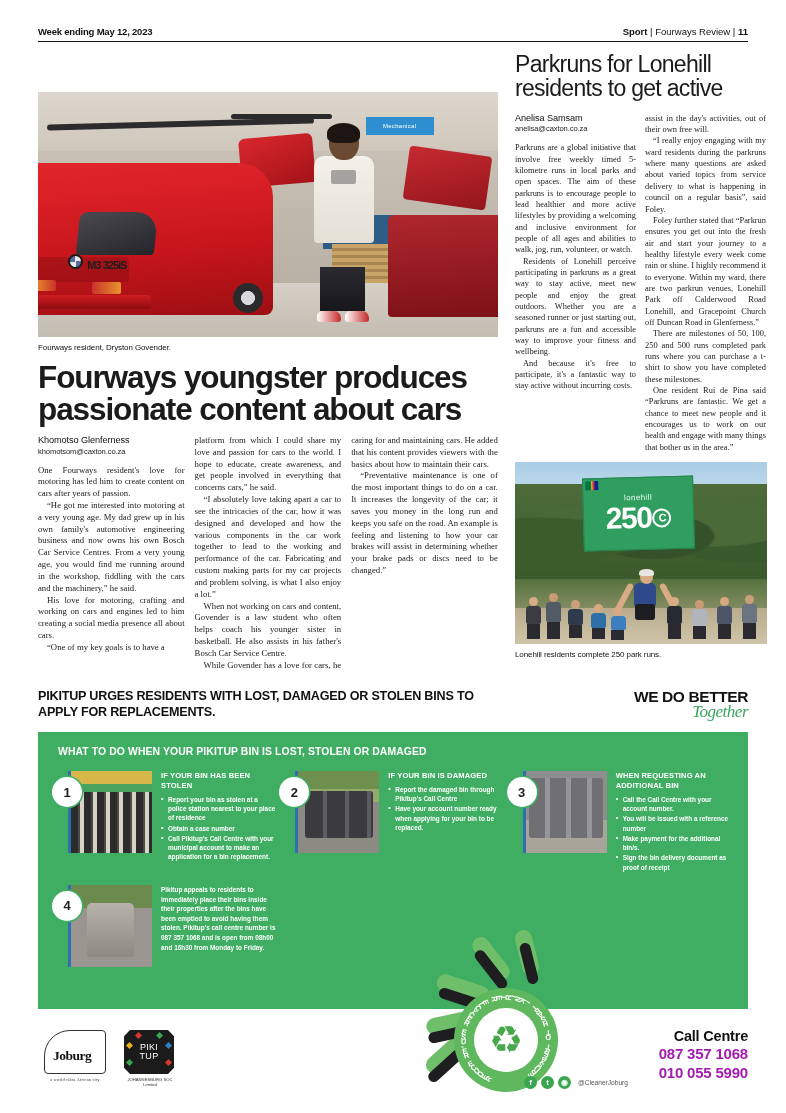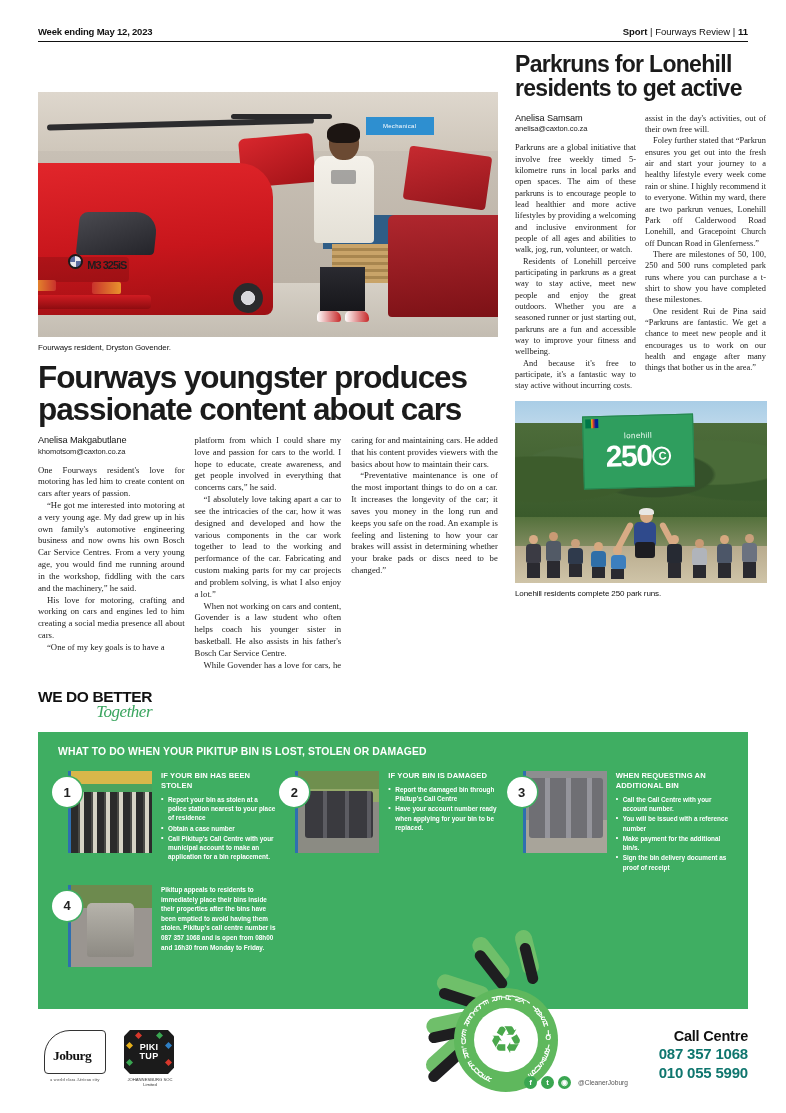--- a/index.html
+++ b/index.html
@@ -138,21 +138,21 @@
   .col p {
     font-family:"Liberation Serif", serif;
     font-size:8.7px; line-height:1.36; text-align:justify; color:#1a1a1a;
     text-indent:9px; hyphens:auto;
   }
   .col p.first { text-indent:0; }
 
   
   h2.subhead {
     font-family:"Liberation Sans",sans-serif;
-    font-weight:bold; font-size:23px; line-height:1.06;
+    font-weight:normal; font-size:23px; line-height:1.06;
     letter-spacing:-.7px; color:#1b1b1b; padding-bottom:12px;
   }
   .cols2 { display:flex; gap:9px; }
   .col2 { width:121px; }
   .col2 p {
     font-family:"Liberation Serif", serif;
     font-size:8.4px; line-height:1.35; text-align:justify; color:#1a1a1a;
     text-indent:8px;
   }
   .col2 p.first { text-indent:0; }
@@ -335,42 +335,42 @@
     font-family:"Liberation Serif",serif; font-size:13.5px; font-weight:bold; color:#111;
     letter-spacing:-.5px; }
   .joburg-tag { font-family:"Liberation Serif",serif; font-size:4.6px; color:#444;
     margin-top:3px; text-align:center; letter-spacing:.1px; }
   .piki-logo { width:52px; text-align:center; }
   .piki-mark {
     width:50px; height:44px; background:#1b1b1b; position:relative;
     clip-path:polygon(12% 0,88% 0,100% 14%,100% 86%,88% 100%,12% 100%,0 86%,0 14%);
     display:flex; flex-direction:column; align-items:center; justify-content:center;
   }
-  .piki-t { font-family:"Liberation Sans",sans-serif; font-weight:bold;
+  .piki-t { font-family:"Liberation Sans",sans-serif; font-weight:normal;
     font-size:9px; color:#fff; line-height:1.02; letter-spacing:.3px; }
   .piki-dot { position:absolute; width:7px; height:7px; }
   .pd1 { left:2px; top:12px; background:#e8b11c; clip-path:polygon(50% 0,100% 50%,50% 100%,0 50%); }
   .pd2 { right:2px; top:12px; background:#2f7fc4; clip-path:polygon(50% 0,100% 50%,50% 100%,0 50%); }
   .pd3 { left:2px; bottom:8px; background:#3aa651; clip-path:polygon(50% 0,100% 50%,50% 100%,0 50%); }
   .pd4 { right:2px; bottom:8px; background:#d8382c; clip-path:polygon(50% 0,100% 50%,50% 100%,0 50%); }
   .pd5 { left:11px; top:2px; background:#d8382c; clip-path:polygon(50% 0,100% 50%,50% 100%,0 50%); }
   .pd6 { right:11px; top:2px; background:#3aa651; clip-path:polygon(50% 0,100% 50%,50% 100%,0 50%); }
   .piki-tag { font-family:"Liberation Sans",sans-serif; font-size:4.2px;
     color:#333; margin-top:3px; line-height:1.3; }
   .socials { position:absolute; left:524px; top:60px; display:flex; align-items:center; gap:4px; }
   .soc { width:13px; height:13px; border-radius:50%; background:#3aa651;
     display:flex; align-items:center; justify-content:center; color:#fff;
     font-family:"Liberation Sans",sans-serif; font-size:8px; font-weight:bold; }
   .soc-handle { font-family:"Liberation Sans",sans-serif; font-size:6.6px;
     color:#555; margin-left:3px; }
   .callcentre { position:absolute; right:38px; top:12px; text-align:right; }
   .cc-title { font-family:"Liberation Sans",sans-serif; font-weight:bold;
     font-size:14.5px; color:#111; letter-spacing:-.2px; }
   .cc-num { font-family:"Liberation Sans",sans-serif; font-weight:bold;
-    font-size:15px; color:#0f766e; letter-spacing:-.2px; line-height:1.28; }
+    font-size:15px; color:#a21caf; letter-spacing:-.2px; line-height:1.28; }
 </style>
 </head>
 <body>
 
 <div class="page">
 
   <div class="masthead">
     <div class="masthead-left">Week ending May 12, 2023</div>
     <div class="masthead-right">
       <b>Sport</b><span> | </span><span>Fourways Review</span><span> | </span><b>11</b>
@@ -415,21 +415,21 @@
         </div>
       </div>
 
       <div class="caption">Fourways resident, Dryston Govender.</div>
 
       <h1 class="headline">Fourways youngster produces passionate content about cars</h1>
 
       <div class="cols3">
 
         <div class="col">
-          <div class="byline-name">Anelisa Makgabutlane</div>
+          <div class="byline-name">Khomotso Glenferness</div>
           <div class="byline-mail">khomotsom@caxton.co.za</div>
           <p class="first">One Fourways resident's love for motoring has led him to create content on cars after years of passion.</p>
           <p>“He got me interested into motoring at a very young age. My dad grew up in his own family's automotive engineering business and now owns his own Bosch Car Service Centres. From a very young age, you would find me running around in the workshop, fiddling with the cars and the machinery,” he said.</p>
           <p>His love for motoring, crafting and working on cars and engines led to him creating a social media presence all about cars.</p>
           <p>“One of my key goals is to have a</p>
         </div>
 
         <div class="col">
           <p class="first">platform from which I could share my love and passion for cars to the world. I hope to educate, create awareness, and get people involved in everything that concerns cars,” he said.</p>
           <p>“I absolutely love taking apart a car to see the intricacies of the car, how it was designed and developed and how the various components in the car work together to lead to the working and performance of the car. Fabricating and custom making parts for my car projects and problem solving, is what I also enjoy a lot.”</p>
@@ -453,23 +453,24 @@
       <div class="cols2">
         <div class="col2">
           <div class="byline-name">Anelisa Samsam</div>
           <div class="byline-mail">anelisa@caxton.co.za</div>
           <p class="first">Parkruns are a global initiative that involve free weekly timed 5-kilometre runs in local parks and open spaces. The aim of these parkruns is to encourage people to lead healthier and more active lifestyles by providing a welcoming and inclusive environment for people of all ages and abilities to walk, jog, run, volunteer, or watch.</p>
           <p>Residents of Lonehill perceive participating in parkruns as a great way to stay active, meet new people and enjoy the great outdoors. Whether you are a seasoned runner or just starting out, parkruns are a fun and accessible way to improve your fitness and wellbeing.</p>
           <p>And because it's free to participate, it's a fantastic way to stay active without incurring costs.</p>
         </div>
         <div class="col2">
           <p class="first">assist in the day's activities, out of their own free will.</p>
+          <p>“I really enjoy engaging with my ward residents during the parkruns where many questions are asked about varied topics from service delivery to what is happening in council on a regular basis”, said Foley.</p>
           <p>Foley further stated that “Parkrun ensures you get out into the fresh air and start your journey to a healthy lifestyle every week come rain or shine. I highly recommend it to everyone. Within my ward, there are two parkrun venues, Lonehill Park off Calderwood Road Lonehill, and Gracepoint Church off Duncan Road in Glenferness.”</p>
           <p>There are milestones of 50, 100, 250 and 500 runs completed park runs where you can purchase a t-shirt to show you have completed these milestones.</p>
-          <p>One resident Rui de Pina said “Parkruns are fantastic. We get a chance to meet new people and it encourages us to work on our health and engage after many things that bother us in the area.”</p>
+          <p>One resident Rui de Pina said “Parkruns are fantastic. We get a chance to meet new people and it encourages us to work on our health and engage with many things that bother us in the area.”</p>
         </div>
       </div>
 
       <div class="parkrun-photo">
         <div class="pr-sky"></div>
         <div class="pr-trees"></div>
         <div class="pr-path"></div>
         <div class="pr-banner">
           <div class="pr-flag"></div>
           <div class="pr-banner-label">lonehill</div>
@@ -536,20 +537,21 @@
       </div>
 
       <div class="caption">Lonehill residents complete 250 park runs.</div>
     </div>
 
   </div>
 
   <div class="advert">
 
     <div class="ad-top">
+      <div class="ad-headline">PIKITUP URGES RESIDENTS WITH LOST, DAMAGED OR STOLEN BINS TO APPLY FOR REPLACEMENTS.</div>
       <div class="ad-slogan">
         <div class="ad-slogan-main">WE DO BETTER</div>
         <div class="ad-slogan-sub">Together</div>
       </div>
     </div>
 
     <div class="green-box">
       <div class="green-box-title">WHAT TO DO WHEN YOUR PIKITUP BIN IS LOST, STOLEN OR DAMAGED</div>
 
       <div class="steps-row">

